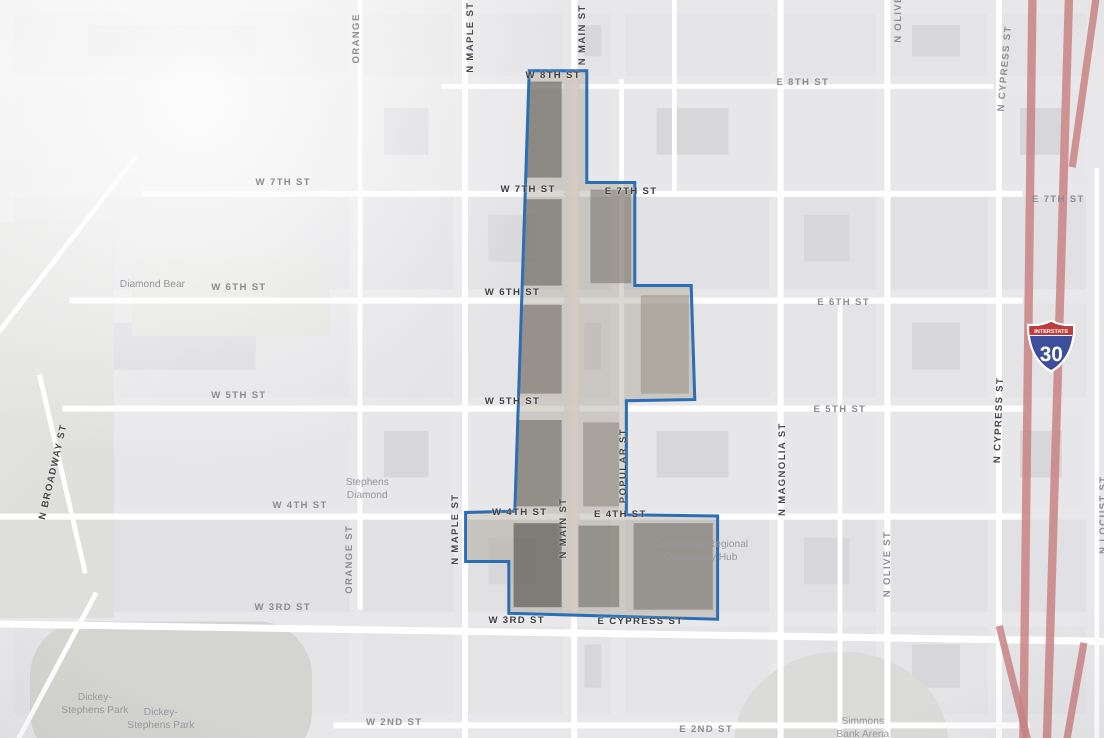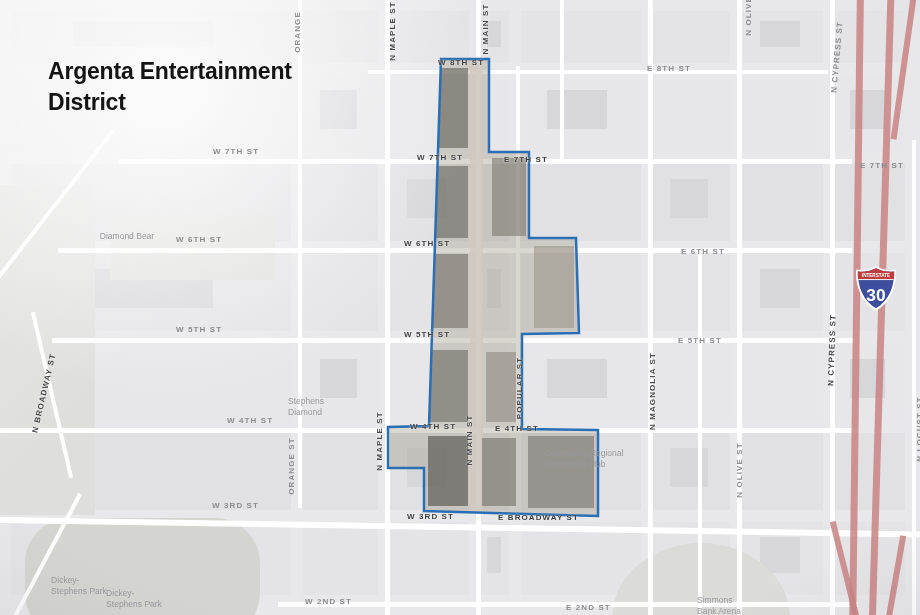--- a/index.html
+++ b/index.html
@@ -13,21 +13,21 @@
     radial-gradient(circle 430px at 165px 85px, rgba(252,252,252,.96), rgba(252,252,252,0) 72%),
     linear-gradient(135deg, rgba(255,255,255,.45), rgba(255,255,255,0) 32%),
     radial-gradient(ellipse 120% 115% at 50% 45%, rgba(0,0,0,0) 52%, rgba(92,92,102,.26) 100%);}
   #districtSvg{position:absolute;left:0;top:0;pointer-events:none;}
   .sl{position:absolute;font-size:8px;font-weight:700;letter-spacing:1.1px;
       color:#8d8d8f;white-space:nowrap;}
   .sl.dark{color:#3f3f41;text-shadow:0 0 2px rgba(255,255,255,.85);}
   .vl{position:absolute;font-size:8px;font-weight:700;letter-spacing:1.1px;
       color:#8d8d8f;white-space:nowrap;transform-origin:center;}
   .vl.dark{color:#474749;text-shadow:0 0 2px rgba(255,255,255,.8);}
-  .poi{position:absolute;transform:translate(-50%,-50%);
+  .poi{position:absolute;transform:translate(-50%,-50%);text-align:center;
        font-size:8.5px;color:#98989d;line-height:1.3;white-space:nowrap;}
   #title{position:absolute;left:48px;top:56px;font-size:23px;line-height:31px;
          font-weight:700;color:#141414;letter-spacing:-.2px;}
   #shield{position:absolute;left:855px;top:265px;width:42px;height:47px;}
 </style>
 </head>
 <body>
 
 <div id="stage">
 
@@ -199,21 +199,21 @@
       <div class="sl dark" style="left: 404px; top: 239px;">W 6TH ST</div>
       <div class="sl" style="left: 681px; top: 247px;">E 6TH ST</div>
       <div class="sl" style="left: 176px; top: 325px;">W 5TH ST</div>
       <div class="sl dark" style="left: 404px; top: 330px;">W 5TH ST</div>
       <div class="sl" style="left: 678px; top: 336px;">E 5TH ST</div>
       <div class="sl" style="left: 227px; top: 416px;">W 4TH ST</div>
       <div class="sl dark" style="left: 410px; top: 422px;">W 4TH ST</div>
       <div class="sl dark" style="left: 495px; top: 424px;">E 4TH ST</div>
       <div class="sl" style="left: 212px; top: 501px;">W 3RD ST</div>
       <div class="sl dark" style="left: 407px; top: 512px;">W 3RD ST</div>
-      <div class="sl dark" style="left: 498px; top: 513px;">E BROADWAY ST</div>
+      <div class="sl dark" style="left: 498px; top: 513px;">E CYPRESS ST</div>
       <div class="sl" style="left: 305px; top: 597px;">W 2ND ST</div>
       <div class="sl" style="left: 566px; top: 603px;">E 2ND ST</div>
       <div class="vl" style="left: 297px; top: 32px; transform: translate(-50%, -50%) rotate(-90deg);">ORANGE</div>
       <div class="vl dark" style="left: 392px; top: 31px; transform: translate(-50%, -50%) rotate(-90deg);">N MAPLE ST</div>
       <div class="vl dark" style="left: 485px; top: 29px; transform: translate(-50%, -50%) rotate(-90deg);">N MAIN ST</div>
       <div class="vl" style="left: 748px; top: 8px; transform: translate(-50%, -50%) rotate(-90deg);">N OLIVE ST</div>
       <div class="vl" style="left: 837px; top: 57px; transform: translate(-50%, -50%) rotate(-85deg);">N CYPRESS ST</div>
       <div class="vl dark" style="left: 44px; top: 393px; transform: translate(-50%, -50%) rotate(-77deg);">N BROADWAY ST</div>
       <div class="vl" style="left: 291px; top: 466px; transform: translate(-50%, -50%) rotate(-90deg);">ORANGE ST</div>
       <div class="vl dark" style="left: 379px; top: 441px; transform: translate(-50%, -50%) rotate(-90deg);">N MAPLE ST</div>
@@ -251,17 +251,13 @@
   <svg id="shield" viewBox="0 0 40 44">
     <path d="M20 1 C26.5 4.5 33.5 5.2 39 4.2 C39.4 21 33.5 35.5 20 43 C6.5 35.5 0.6 21 1 4.2 C13.5 4.5 13.5 4.5 20 1 Z" fill="#ffffff"></path>
     <path d="M20 1 C26.5 4.5 33.5 5.2 39 4.2 C39.4 21 33.5 35.5 20 43 C6.5 35.5 0.6 21 1 4.2 C6.5 5.2 13.5 4.5 20 1 Z" fill="#ffffff"></path>
     <path d="M20 2.8 C25.8 5.8 32 6.6 37.3 5.9 C37.5 20.5 32.2 33.8 20 40.9 C7.8 33.8 2.5 20.5 2.7 5.9 C8 6.6 14.2 5.8 20 2.8 Z" fill="#3d4f9c"></path>
     <path d="M20 2.8 C25.8 5.8 32 6.6 37.3 5.9 C37.4 8.6 37.3 11.1 37 13.5 L3 13.5 C2.7 11.1 2.6 8.6 2.7 5.9 C8 6.6 14.2 5.8 20 2.8 Z" fill="#bf3d3d"></path>
     <line x1="3.2" y1="13.5" x2="36.8" y2="13.5" stroke="#ffffff" stroke-width="0.9"></line>
     <text x="20" y="11.2" font-size="4.4" font-weight="bold" fill="#ffffff" text-anchor="middle" font-family="Liberation Sans, sans-serif">INTERSTATE</text>
     <text x="20" y="34" font-size="16.5" font-weight="bold" fill="#ffffff" text-anchor="middle" font-family="Liberation Sans, sans-serif">30</text>
   </svg>
 
-  <div id="title">
-    <div>Argenta Entertainment</div>
-    <div>District</div>
-  </div>
 </div>
 
 </body></html>

